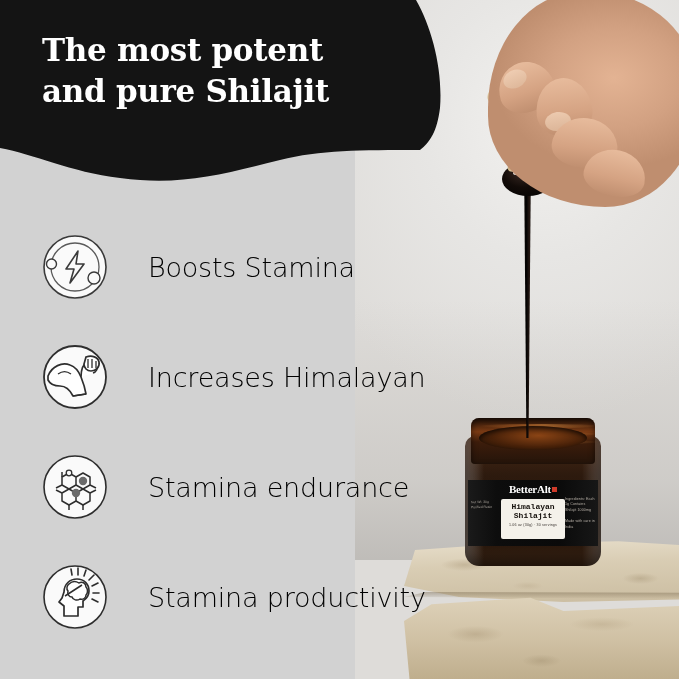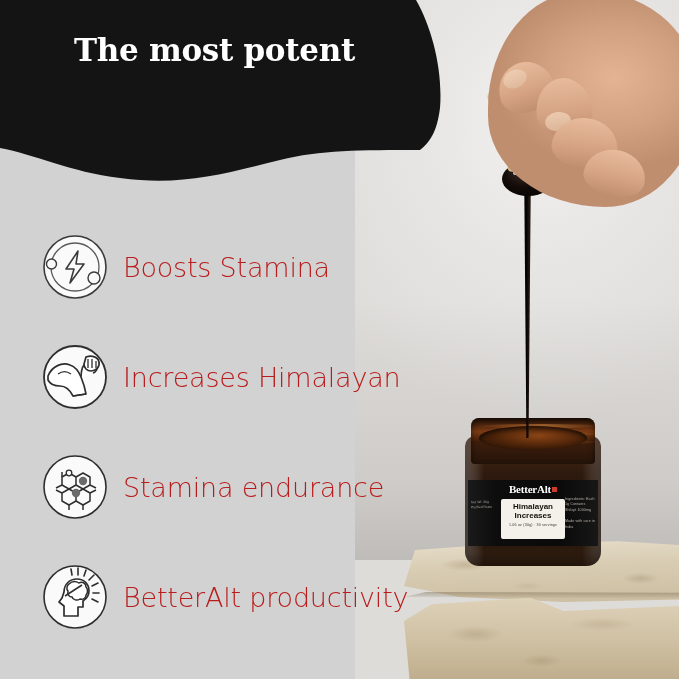--- a/index.html
+++ b/index.html
@@ -169,21 +169,21 @@
     position: absolute;
     left: 33px; top: 19px;
     width: 64px; height: 40px;
     background: #f4f1ea;
     border-radius: 2px;
     text-align: center;
     padding-top: 3px;
     box-sizing: border-box;
   }
   .jar-sublabel-line {
-    font-family: Liberation Sans, sans-serif;
+    font-family: Liberation Mono, monospace;
     font-size: 8px;
     color: #15100c;
     line-height: 9px;
     font-weight: bold;
   }
   .jar-sublabel-fine {
     font-family: "Liberation Sans", sans-serif;
     font-size: 3.6px;
     color: #3a3430;
     margin-top: 3px;
@@ -307,21 +307,20 @@
     position: absolute;
     left: 42px;
     top: 30px;
     width: 370px;
     color: #ffffff;
     font-family: "DejaVu Serif", "Liberation Serif", serif;
     font-weight: bold;
     font-size: 31px;
     line-height: 41px;
     letter-spacing: -0.3px;
-    margin-left: 32px;
   }
 
   
   .benefits {
     position: absolute;
     left: 0;
     top: 212px;
     width: 440px;
   }
   .benefit-row {
@@ -330,25 +329,25 @@
     display: flex;
     align-items: center;
   }
   .benefit-icon {
     width: 66px;
     height: 66px;
     margin-left: 42px;
     flex: 0 0 auto;
   }
   .benefit-label {
-    margin-left: 15px;
+    margin-left: 40px;
     font-family: "DejaVu Sans", "Liberation Sans", sans-serif;
     font-weight: 300;
     font-size: 27px;
-    color: #b91c1c;
+    color: #000000;
     letter-spacing: -0.2px;
     white-space: nowrap;
   }
 </style>
 </head>
 <body>
 
 <div id="poster">
 
   <div class="photo-layer">
@@ -368,21 +367,21 @@
         <div class="jar-thread" style="top:14px"></div>
         <div class="jar-thread" style="top:22px"></div>
       </div>
       <div class="jar-surface"></div>
 
       <div class="jar-label">
         <div class="jar-brand"><span>BetterAlt</span><span class="jar-brand-dot"></span></div>
         <div class="jar-fine-left">Net Wt. 30g Purified Resin</div>
         <div class="jar-sublabel">
           <div class="jar-sublabel-line">Himalayan</div>
-          <div class="jar-sublabel-line">Increases</div>
+          <div class="jar-sublabel-line">Shilajit</div>
           <div class="jar-sublabel-fine">1.06 oz (30g) · 30 servings</div>
         </div>
         <div class="jar-fine-right">
           <div>Ingredients: Each 1g Contains Shilajit 1000mg</div>
           <div style="margin-top:6px">Made with care in India</div>
         </div>
       </div>
     </div>
 
     <div class="drip-column"></div>
@@ -397,20 +396,21 @@
     <div class="nail n1"></div>
     <div class="finger f2"></div>
     <div class="nail n2"></div>
     <div class="finger f3"></div>
     <div class="finger f4"></div>
   </div>
 
   <div class="banner"></div>
   <div class="banner-title">
     <div>The most potent</div>
+    <div>and pure Shilajit</div>
   </div>
 
   <div class="benefits">
 
     <div class="benefit-row">
       <svg class="benefit-icon" viewBox="0 0 66 66">
         <circle cx="33" cy="33" r="31" fill="#fafafa" stroke="#3a3a3a" stroke-width="1.6"></circle>
         <circle cx="33" cy="33" r="24" fill="none" stroke="#5a5a5a" stroke-width="1.3"></circle>
         <circle cx="9.5" cy="30" r="5" fill="#fafafa" stroke="#3a3a3a" stroke-width="1.4"></circle>
         <circle cx="52" cy="44" r="6" fill="#fafafa" stroke="#3a3a3a" stroke-width="1.4"></circle>
@@ -458,17 +458,17 @@
         <g stroke="#2e2e2e" stroke-width="1.6" stroke-linecap="round">
           <path d="M30 11 L29 5"></path>
           <path d="M36 11 L36 4"></path>
           <path d="M42 12 L44 6"></path>
           <path d="M47 16 L52 11"></path>
           <path d="M50 22 L56 19"></path>
           <path d="M51 29 L57 29"></path>
           <path d="M50 35 L56 38"></path>
         </g>
       </svg>
-      <div class="benefit-label">BetterAlt productivity</div>
+      <div class="benefit-label">Stamina productivity</div>
     </div>
 
   </div>
 </div>
 
 </body></html>

